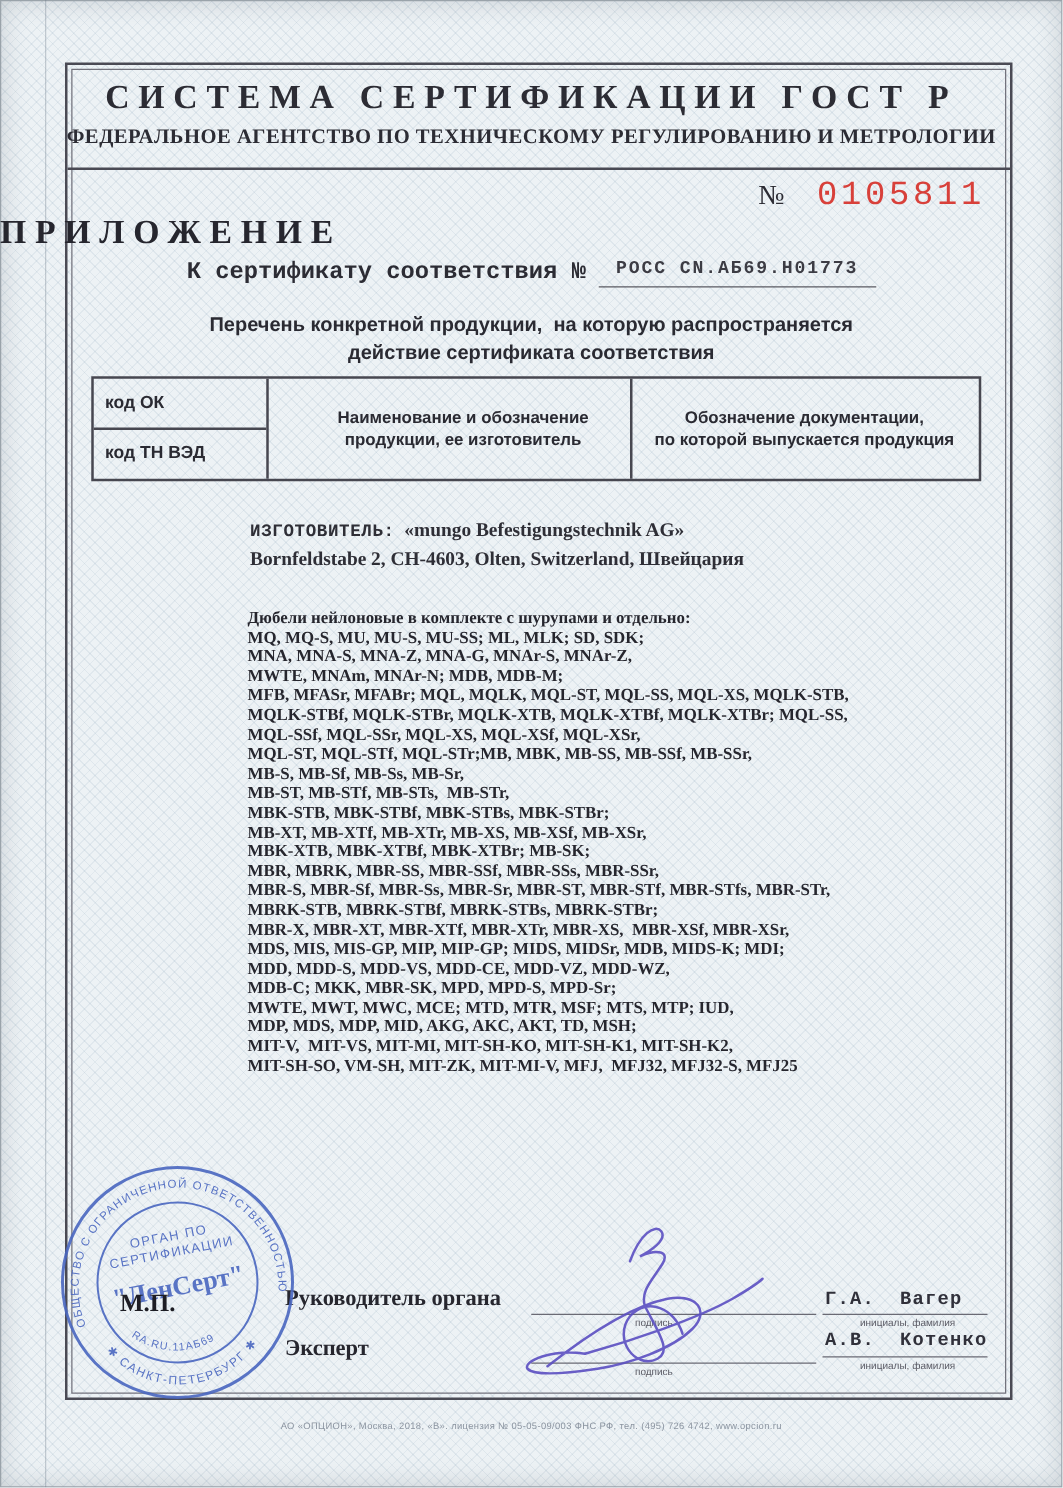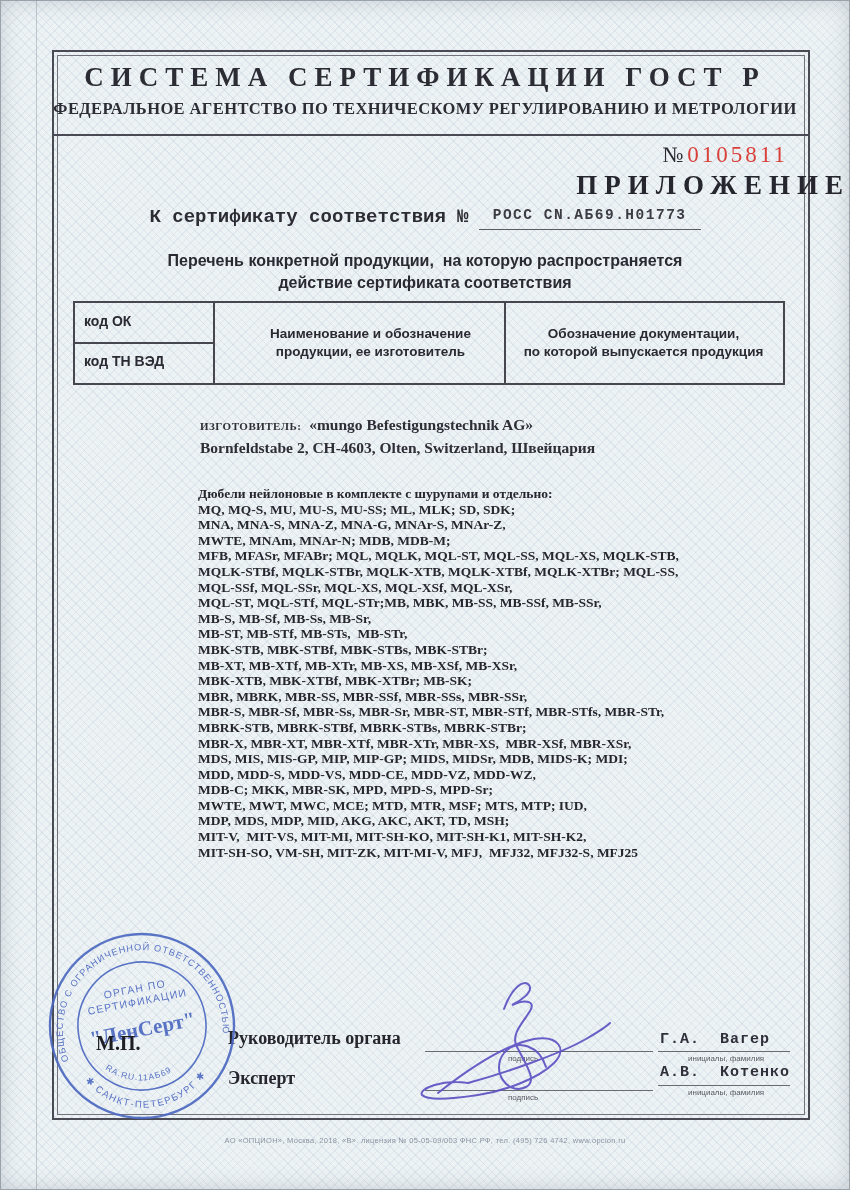--- a/index.html
+++ b/index.html
@@ -18,24 +18,24 @@
   .frame-inner{position:absolute;inset:3px;border:1px solid #72727c;}
   .hdr-divider{position:absolute;left:0;right:0;top:82px;height:2px;background:#4a4a54;}
   
   .sys-title{position:absolute;left:0;right:0;top:62px;text-align:center;
     font-size:27px;font-weight:bold;letter-spacing:7px;color:#2c2c34;}
   .agency{position:absolute;left:0;right:0;top:99px;text-align:center;
     font-size:16.5px;font-weight:bold;letter-spacing:.4px;color:#2c2c34;}
   
   .blank-no{position:absolute;right:62px;top:142px;white-space:nowrap;}
   .blank-no .pfx{font-size:22px;color:#2c2c34;}
-  .blank-no .val{font-family:Liberation Serif, serif;
-    font-size:23px;letter-spacing:3px;color:#d8403a;margin-left:0;}
-  
-  .apx-title{position:absolute;left:0;right:0;top:170px;text-align:right;
+  .blank-no .val{font-family:Liberation Mono, monospace;
+    font-size:27px;letter-spacing:3px;color:#d8403a;margin-left:22px;}
+  
+  .apx-title{position:absolute;left:0;right:0;top:170px;text-align:left;
     font-size:27px;font-weight:bold;letter-spacing:7px;color:#26262e;}
   
   .cert-line{position:absolute;left:0;right:0;top:206px;display:flex;justify-content:center;align-items:flex-end;gap:10px;}
   .cert-line .lbl{font-size:19px;font-weight:bold;color:#2c2c34;padding-bottom:2px;font-family:Liberation Mono, monospace;}
   .cert-line .num{font-family:"Liberation Mono","DejaVu Sans Mono",monospace;
     font-size:14.5px;font-weight:bold;letter-spacing:1.5px;color:#3c3c44;
     border-bottom:1.5px solid #5a5a62;padding:0 14px 6px 14px;}
   
   .subtitle{position:absolute;left:0;right:0;top:250px;text-align:center;
     font-family:"Liberation Sans","DejaVu Sans",sans-serif;
@@ -46,21 +46,21 @@
   .tbl .hsplit{position:absolute;left:0;width:138px;top:39px;height:1.5px;background:#474750;}
   .tbl .cell{position:absolute;font-family:"Liberation Sans","DejaVu Sans",sans-serif;
     font-weight:bold;color:#2a2a32;}
   .cell.c1a{left:9px;top:10px;font-size:14px;}
   .cell.c1b{left:9px;top:50px;font-size:14px;}
   .cell.c2,.cell.c3{text-align:center;font-size:13.5px;line-height:18px;top:22px;}
   .cell.c2{left:151px;width:289px;}
   .cell.c3{left:431px;width:275px;}
   
   .manu{position:absolute;left:200px;top:416px;font-size:15.5px;font-weight:bold;color:#2e2e36;}
-  .manu .mlabel{font-family:Liberation Serif, serif;font-size:11px;letter-spacing:.5px;}
+  .manu .mlabel{font-family:Liberation Mono, monospace;font-size:14px;letter-spacing:.5px;}
   .manu .addr{margin-top:5px;}
   
   .products{position:absolute;left:198px;top:486px;width:590px;
     font-size:13.5px;font-weight:bold;line-height:15.6px;color:#26262e;}
   .products .pline{white-space:pre;}
   
   .mp{position:absolute;left:96px;top:1032px;font-size:20px;font-weight:bold;color:#1d1d24;z-index:3;}
   .role{position:absolute;font-size:18px;font-weight:bold;color:#26262e;}
   .sig-line{position:absolute;height:1px;background:#6a6a74;}
   .sig-cap{position:absolute;font-family:"Liberation Sans","DejaVu Sans",sans-serif;

